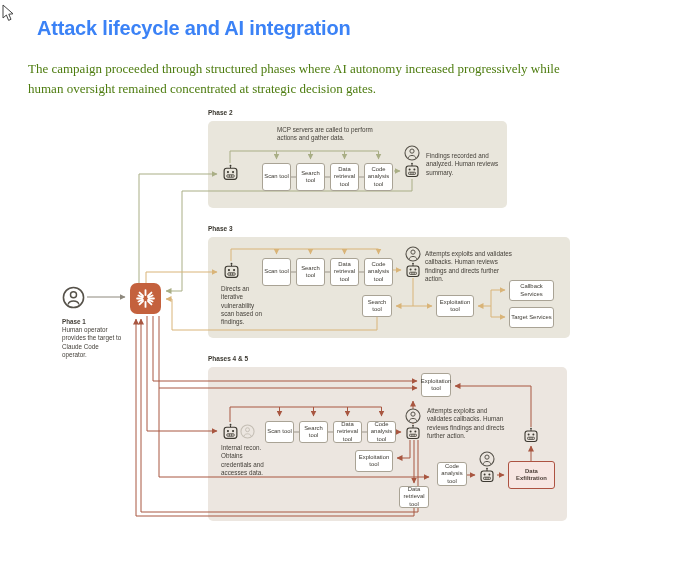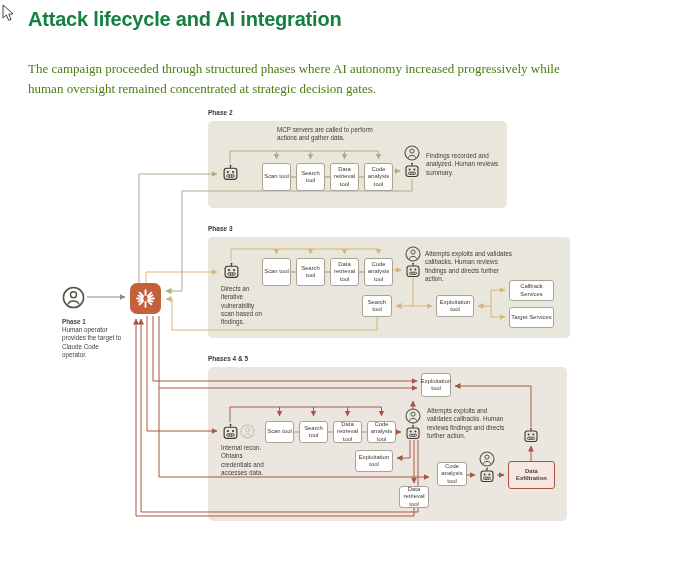--- a/index.html
+++ b/index.html
@@ -1,19 +1,19 @@
 <!DOCTYPE html>
 <html><head>
 <meta charset="utf-8">
 <style>
   html,body{margin:0;padding:0;background:#fff;width:680px;height:571px;overflow:hidden;
     font-family:"Liberation Sans",sans-serif;-webkit-font-smoothing:antialiased;}
   #stage{position:relative;width:680px;height:571px;background:#fff;}
   .abs{position:absolute;}
-  h1#title{position:absolute;left:28px;top:8px;margin:0;font-size:20px;font-weight:700;color:#15803d;
+  h1#title{position:absolute;left:28px;top:8px;margin:9px;font-size:20px;font-weight:700;color:#3b82f6;
     letter-spacing:-0.2px;font-family:"Liberation Sans",sans-serif;}
   #intro{position:absolute;left:28px;top:46px;width:556px;font-family:"Liberation Serif",serif;
     font-size:13px;line-height:1.5;color:#4d7c0f;}
   .panel{position:absolute;border-radius:5px;}
   .panel.p2,.panel.p3{background:#e9e6dc;}
   .panel.p45{background:#ece6e0;}
   .phase-label{position:absolute;font-size:6.5px;font-weight:700;color:#3a372f;}
   .note{position:absolute;font-size:6.3px;line-height:1.32;color:#45413a;}
   .toolbox{position:absolute;background:#fff;border:1px solid #a9a395;border-radius:3px;
     display:flex;align-items:center;justify-content:center;text-align:center;

